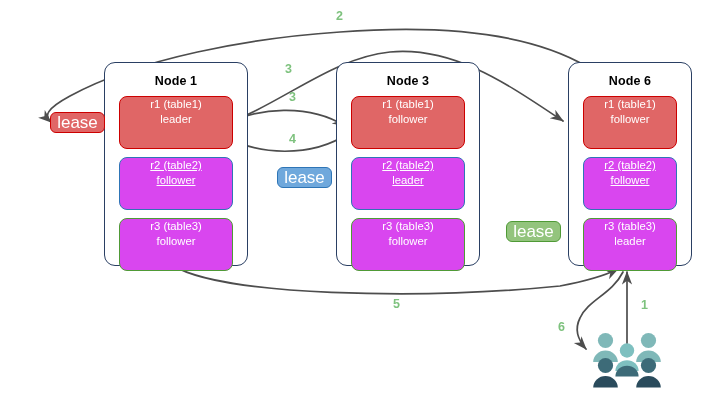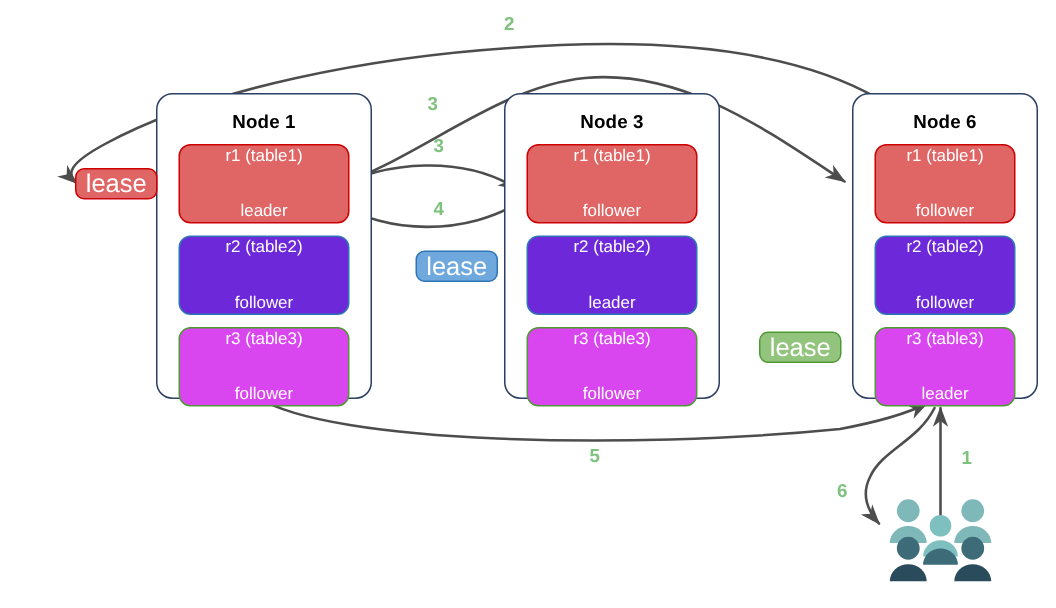--- a/index.html
+++ b/index.html
@@ -51,29 +51,29 @@
   .replica {
     position: absolute;
     box-sizing: border-box;
     left: 14px;
     right: 14px;
     height: 53px;
     border-radius: 8px;
     display: flex;
     flex-direction: column;
     align-items: center;
-    justify-content: space-between;
+    justify-content: flex-start;
     color: #ffffff;
     font-size: 11.3px;
     line-height: 14.5px;
     text-align: center;
   }
   .replica .l1, .replica .l2 { display: block; }
   .rep-red   { background: #e06666; border: 1.6px solid #cc0000; }
-  .rep-blue  { background: #6d28d9; border: 1.6px solid #2e75b6; }
+  .rep-blue  { background: #d946ef; border: 1.6px solid #2e75b6; text-decoration: underline; }
   .rep-green { background: #d946ef; border: 1.6px solid #4f9a36; }
   .r-slot1 { top: 33px; }
   .r-slot2 { top: 94px; }
   .r-slot3 { top: 155px; }
 
   
   .lease {
     position: absolute;
     box-sizing: border-box;
     height: 21px;

